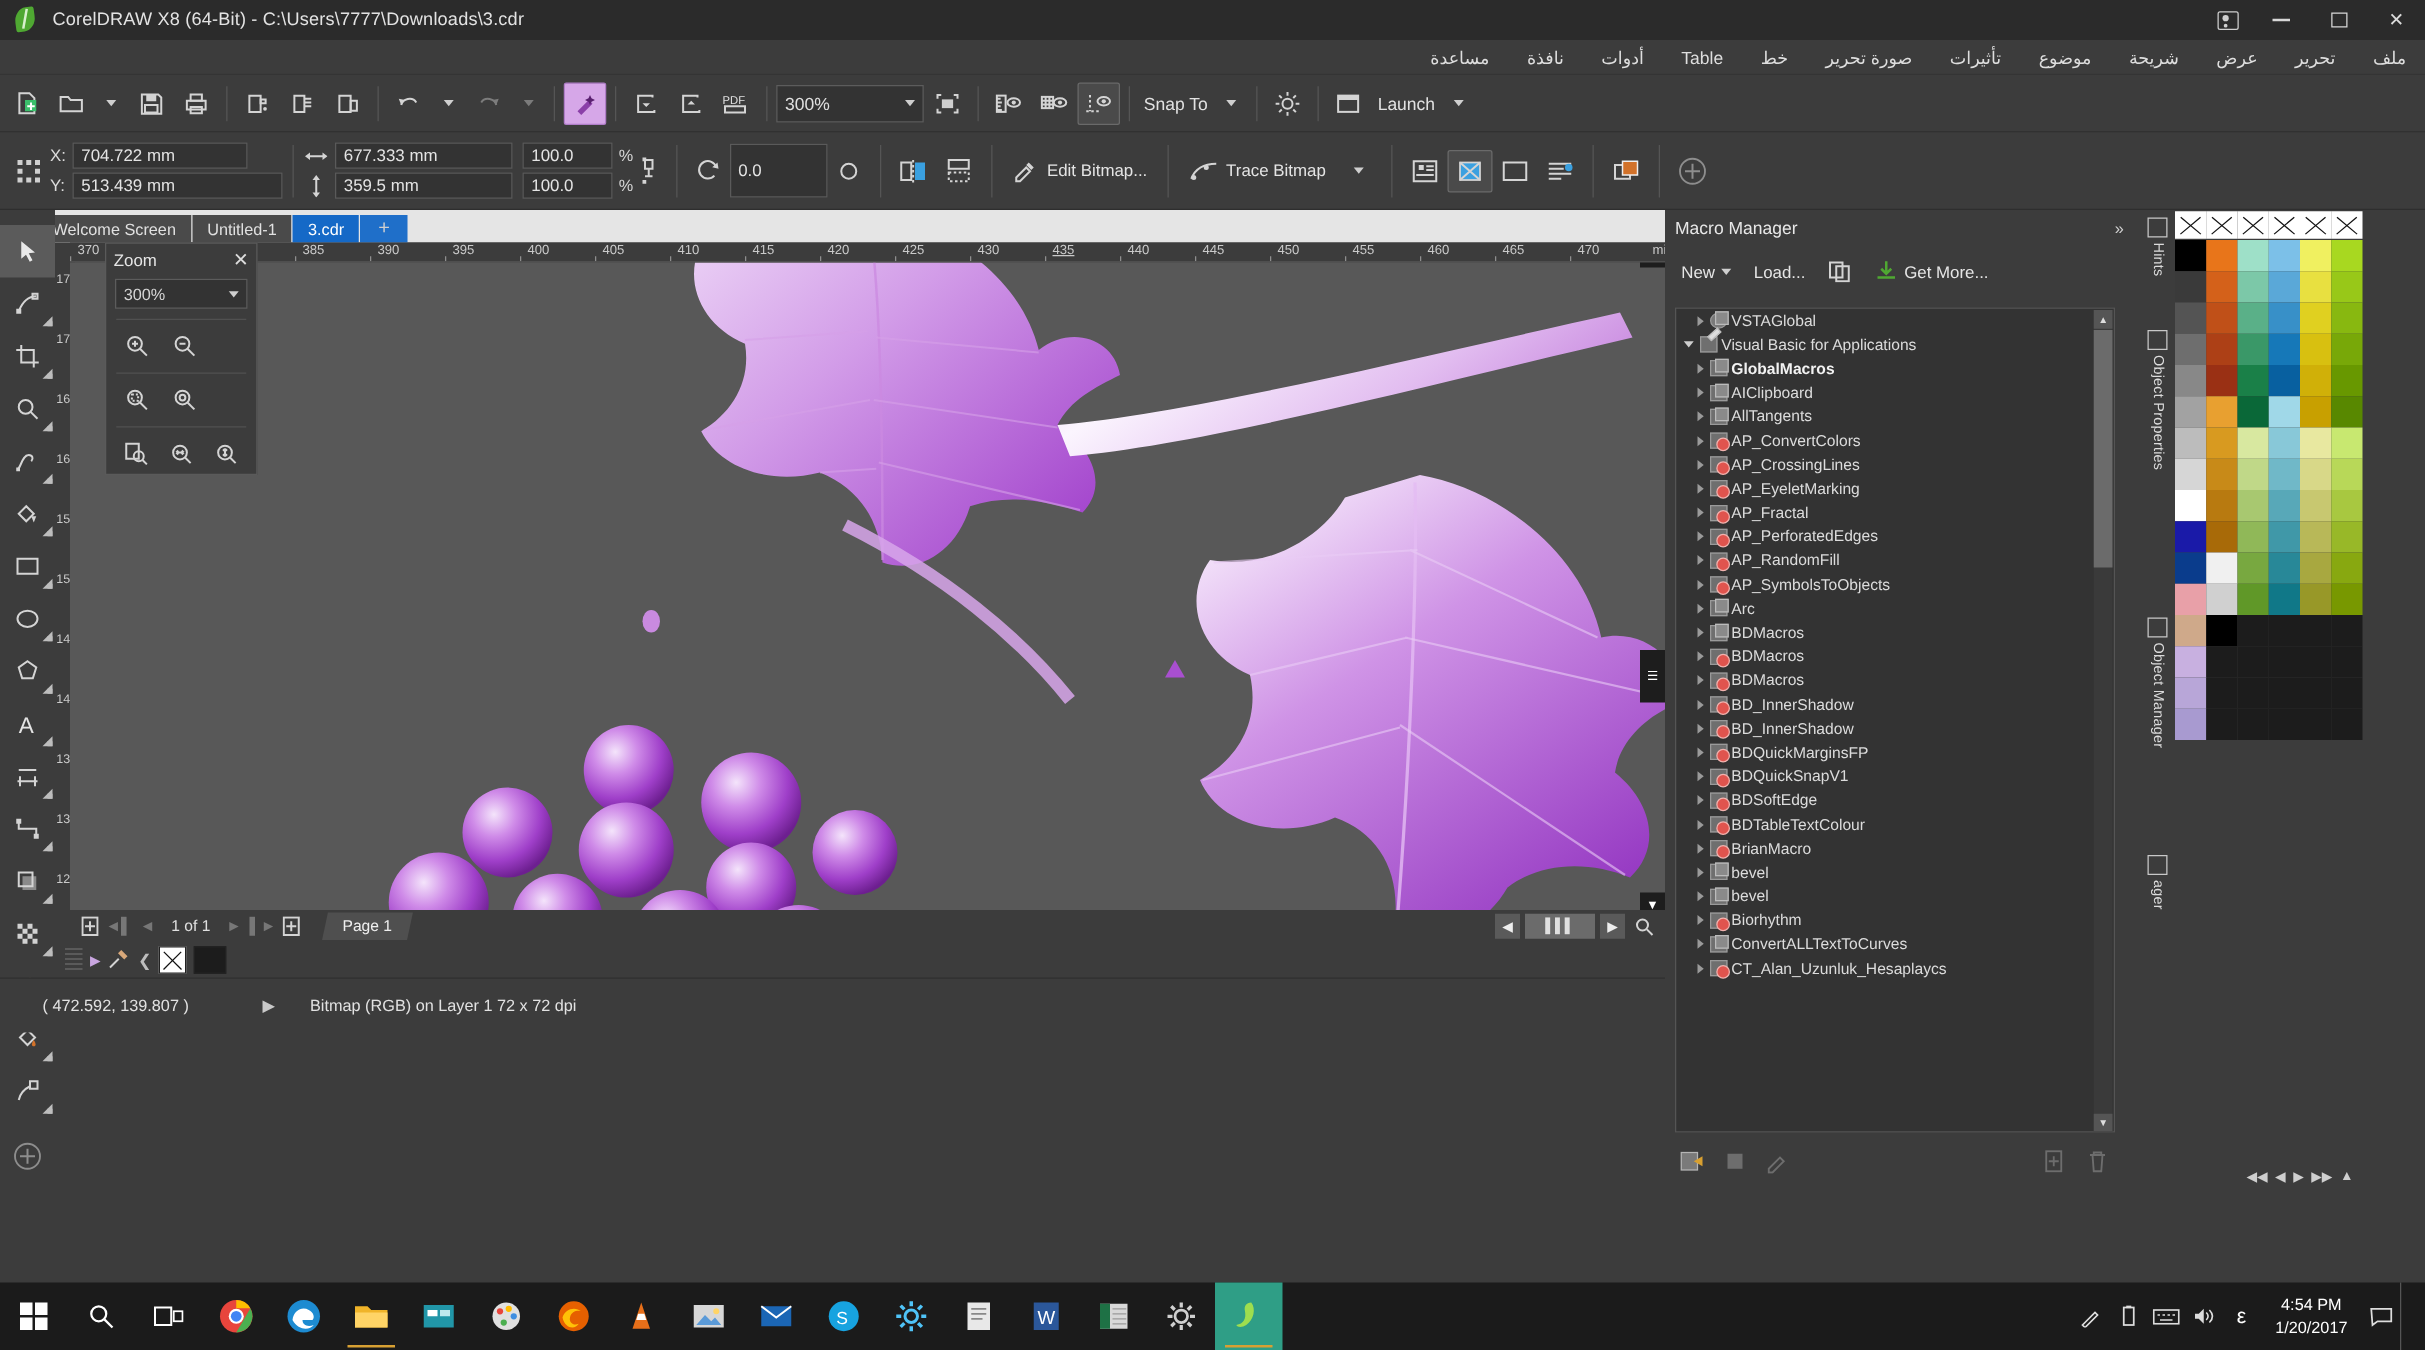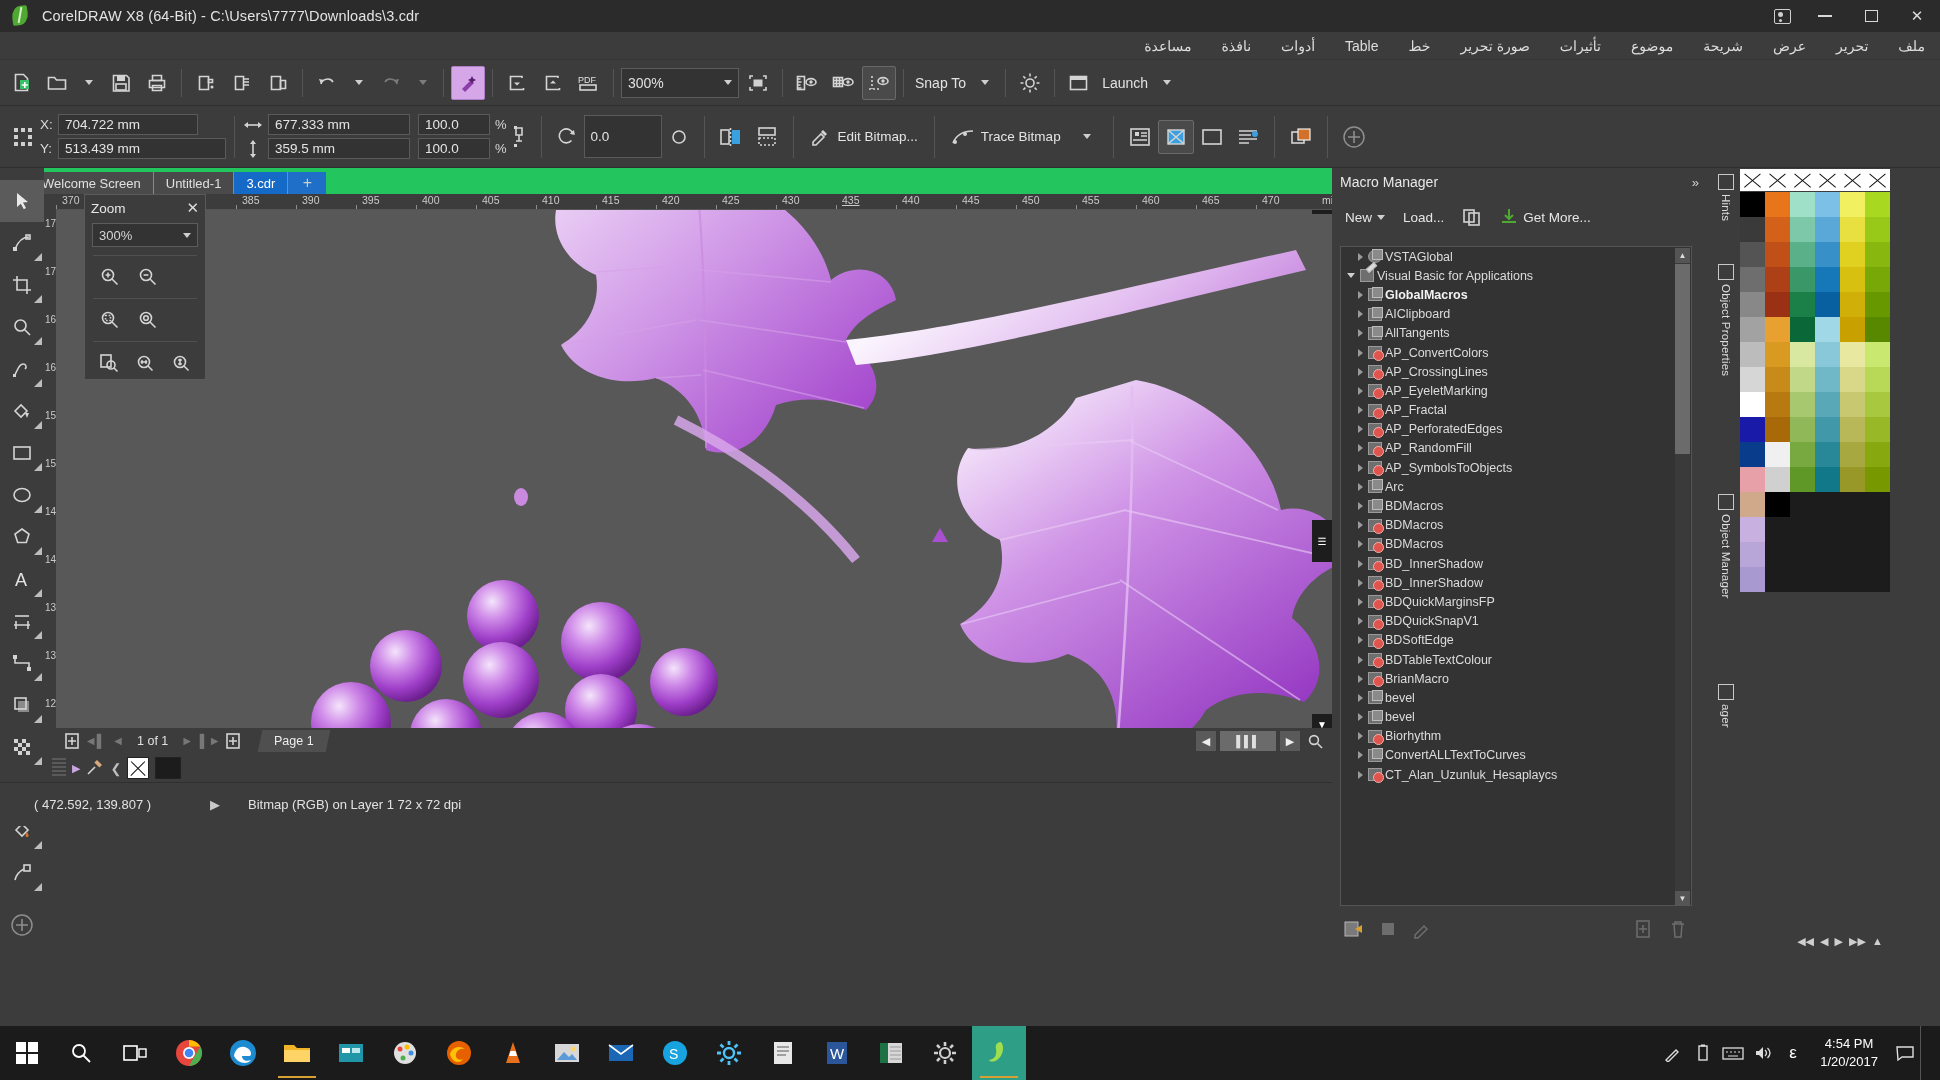--- a/index.html
+++ b/index.html
@@ -80,21 +80,21 @@
   .glyph { display:flex; align-items:center; justify-content:center; color:#d2d2d2; }
   .psep { width:1px; height:42px; background:#555; margin:0 8px; }
   .linkbtn { width:26px;height:30px;display:flex;align-items:center;justify-content:center; }
   .pbtn { height:34px; padding:0 7px; display:flex; align-items:center; gap:6px;
           border:1px solid transparent; border-radius:2px; font-size:13.5px; color:#e4e4e4; white-space:nowrap;}
   .ibtn { width:36px;height:34px;display:flex;align-items:center;justify-content:center;
           border:1px solid transparent;border-radius:2px; }
 
   
   .tabbar { position:absolute; left:0; top:168px; width:1340px; height:26px;
-            background:#22c55e; display:flex; align-items:flex-end; }
+            background:#e5e5e5; display:flex; align-items:flex-end; }
   .homeico { width:30px;height:26px;display:flex;align-items:center;justify-content:center; }
   .doctab { height:22px; padding:0 12px; display:flex; align-items:center; font-size:13px;
             color:#e0e0e0; background:#4a4a4a; margin-right:1px; }
   .doctab.active { background:#1569c7; color:#fff; }
   .plus { width:22px;height:22px;display:flex;align-items:center;justify-content:center;
           color:#cfcfcf;font-size:16px; }
 
   
   .toolbox { position:absolute; left:0; top:168px; width:44px; height:790px;
              background:#3c3c3c; padding-top:12px; }

